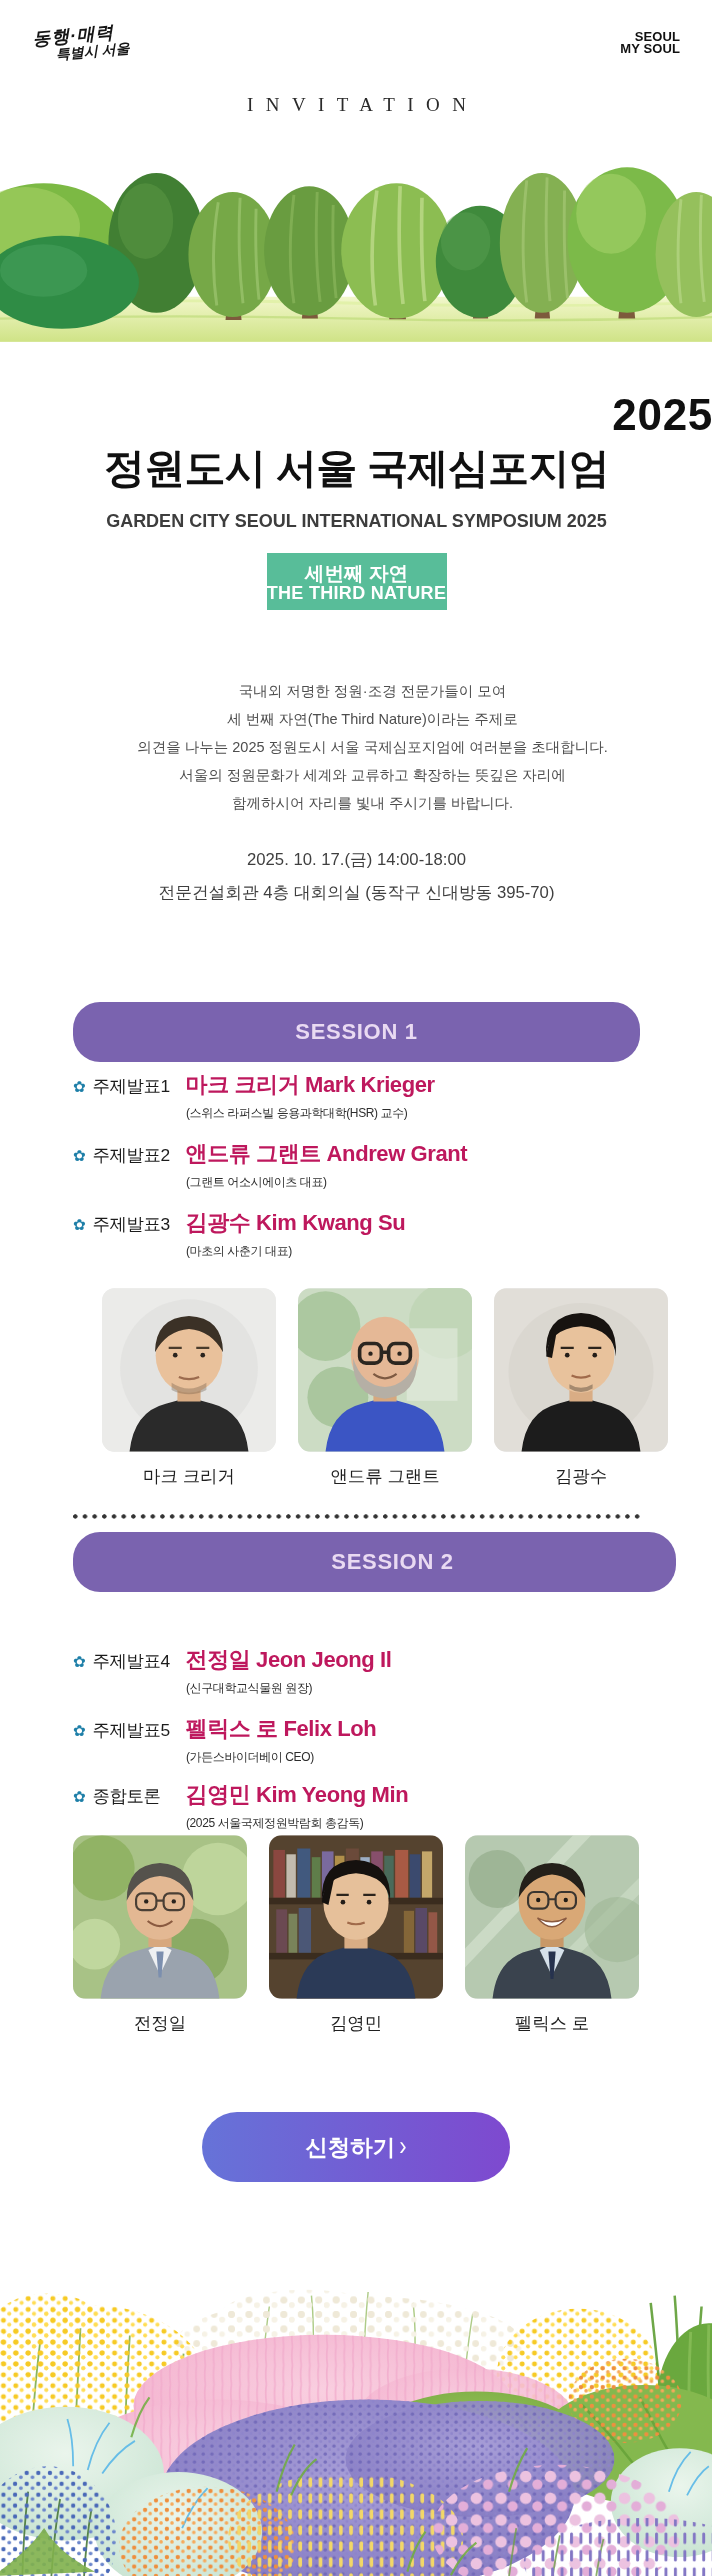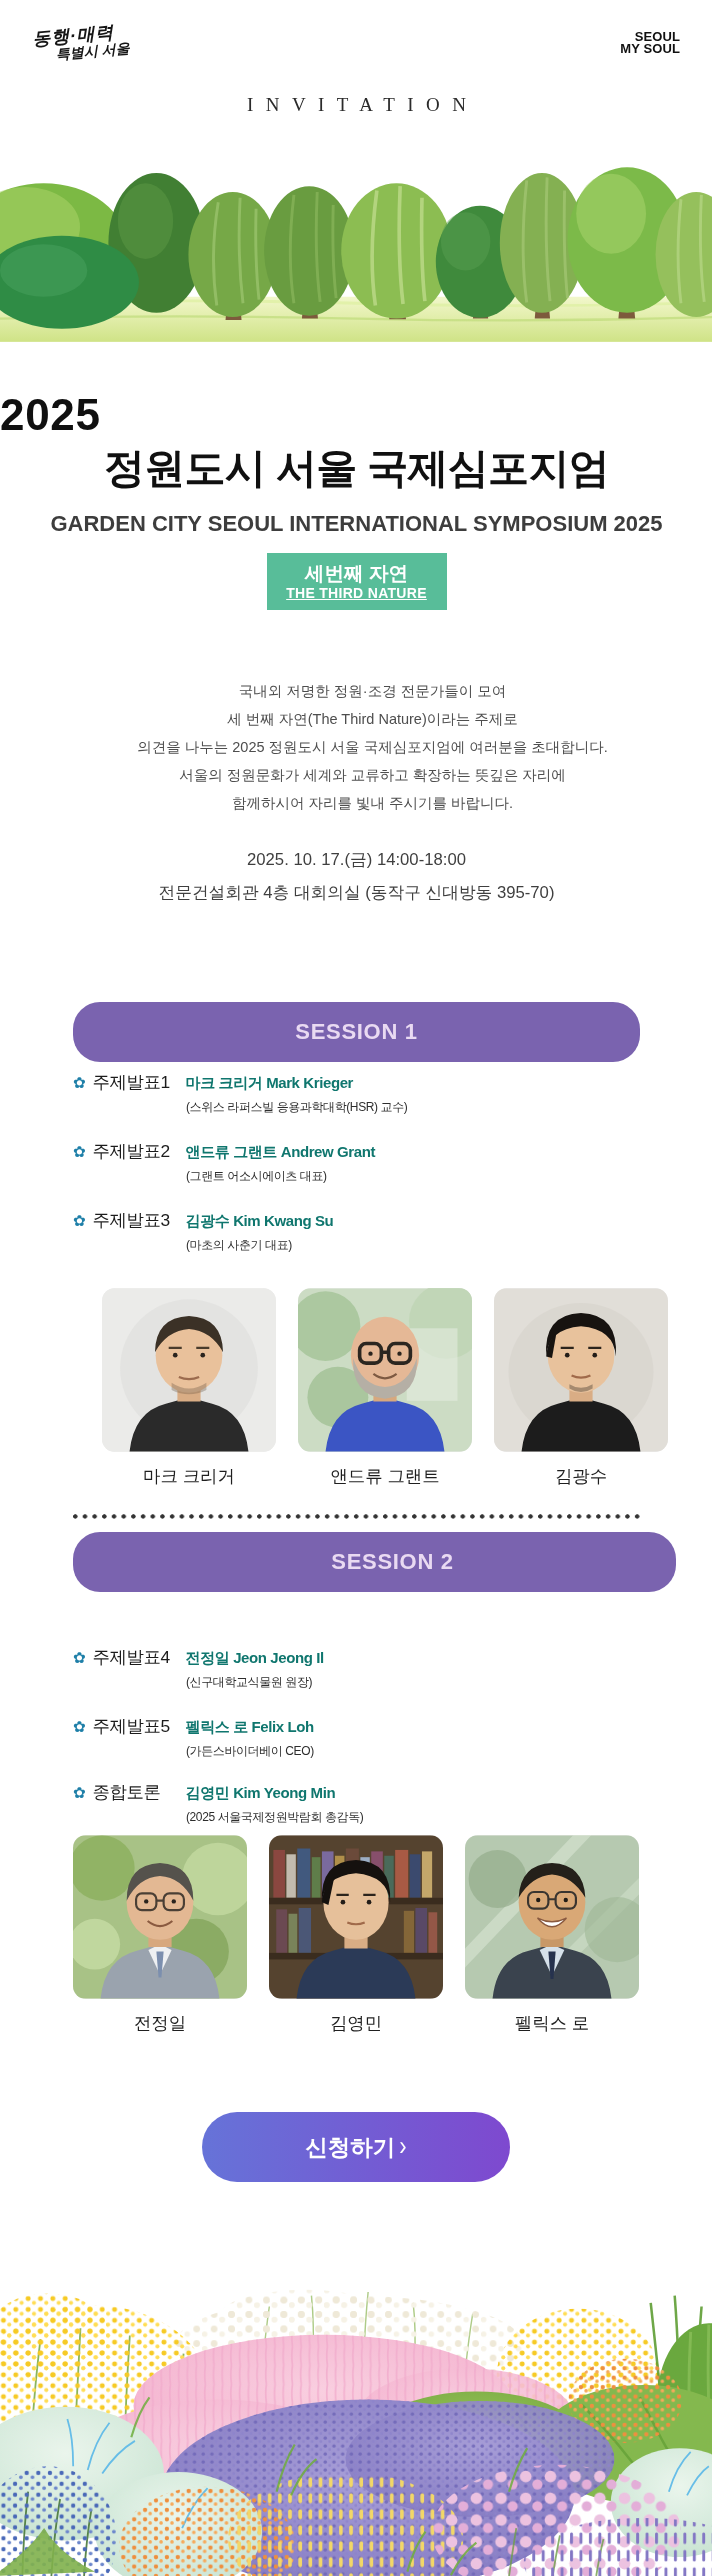--- a/index.html
+++ b/index.html
@@ -12,46 +12,46 @@
   .slogan .l2{font-size:14px;font-weight:800;margin-left:22px;font-style:italic;}
   .brand{position:absolute;top:30.5px;right:33px;text-align:right;font-weight:800;font-size:13px;line-height:12.4px;letter-spacing:0.1px;color:#111;}
 
   .invitation{position:absolute;top:94px;left:0;width:100%;text-align:center;
     font-family:"Liberation Serif","DejaVu Serif",serif;font-size:19px;color:#2b2b2b;
     letter-spacing:12.4px;text-indent:12.4px;}
 
   .trees{position:absolute;top:154px;left:0;}
 
   
-  .t-year{position:absolute;top:390px;left:0;width:100%;text-align:left;font-size:44px;font-weight:800;color:#101010;letter-spacing:0.7px;}
+  .t-year{position:absolute;top:390px;left:0;width:100%;text-align:right;font-size:44px;font-weight:800;color:#101010;letter-spacing:0.7px;}
   .t-kr{position:absolute;top:441px;left:0;width:100%;text-align:center;font-size:41px;font-weight:800;color:#101010;letter-spacing:-0.7px;white-space:nowrap;}
-  .t-en{position:absolute;top:511px;left:0;width:100%;text-align:center;font-size:22px;font-weight:700;color:#3d3d3d;white-space:nowrap;}
+  .t-en{position:absolute;top:511px;left:0;width:100%;text-align:center;font-size:18px;font-weight:700;color:#3d3d3d;white-space:nowrap;}
 
   .badge{position:absolute;top:553px;left:50%;transform:translateX(-50%);
     width:180px;height:57px;background:var(--badge,#58bd99);color:#fff;
     display:flex;flex-direction:column;align-items:center;justify-content:center;}
   .badge .k{font-size:19.6px;font-weight:700;line-height:24px;}
-  .badge .e{font-size:14px;font-weight:600;line-height:17.4px;letter-spacing:0.3px;text-decoration:underline;}
+  .badge .e{font-size:18px;font-weight:600;line-height:17.4px;letter-spacing:0.3px;}
 
   .intro{position:absolute;top:677px;left:16px;width:100%;text-align:center;
     font-size:14.5px;color:#4e4e4e;line-height:28px;white-space:nowrap;}
 
   .event{position:absolute;top:843px;left:0;width:100%;text-align:center;
     font-size:16.7px;font-weight:500;color:#3f3f3f;line-height:33px;white-space:nowrap;}
 
   .session-bar{position:absolute;left:73px;width:567px;height:60px;
     background:var(--session-bar,#7a63af);color:#e9daf2;display:flex;align-items:center;justify-content:center;
     font-size:22px;font-weight:700;letter-spacing:0.7px;border-radius:27px;}
   #s1bar{top:1002px;} #s2bar{top:1532px;padding-left:36px;}
 
   .item{position:absolute;left:73px;width:567px;}
   .item .row{display:flex;align-items:baseline;}
   .bullet{color:var(--bullet,#1e7fa8);font-size:15.3px;width:19.6px;flex:0 0 19.6px;}
   .label{font-size:17.4px;color:#1c1c1c;width:93px;flex:0 0 93px;letter-spacing:-0.4px;}
-  .name{font-size:15px;font-weight:700;color:#0f766e;white-space:nowrap;letter-spacing:-0.4px;}
+  .name{font-size:22px;font-weight:700;color:#be185d;white-space:nowrap;letter-spacing:-0.4px;}
   .affil{margin-left:113px;margin-top:5.1px;font-size:12px;color:#2d2d2d;letter-spacing:-0.4px;}
 
   .photo-row{position:absolute;left:73px;width:567px;display:flex;gap:22px;}
   #photos1{top:1288px;padding-left:29px;} #photos2{top:1835px;}
   .photo-card{width:174px;}
   .photo{width:174px;height:164px;border-radius:13px;overflow:hidden;background:#eee;}
   .photo svg{display:block;}
   .caption{text-align:center;margin-top:12.4px;font-size:17.4px;color:#1f1f1f;}
 
   .dotted{position:absolute;top:1514px;left:73px;width:567px;height:5.1px;

